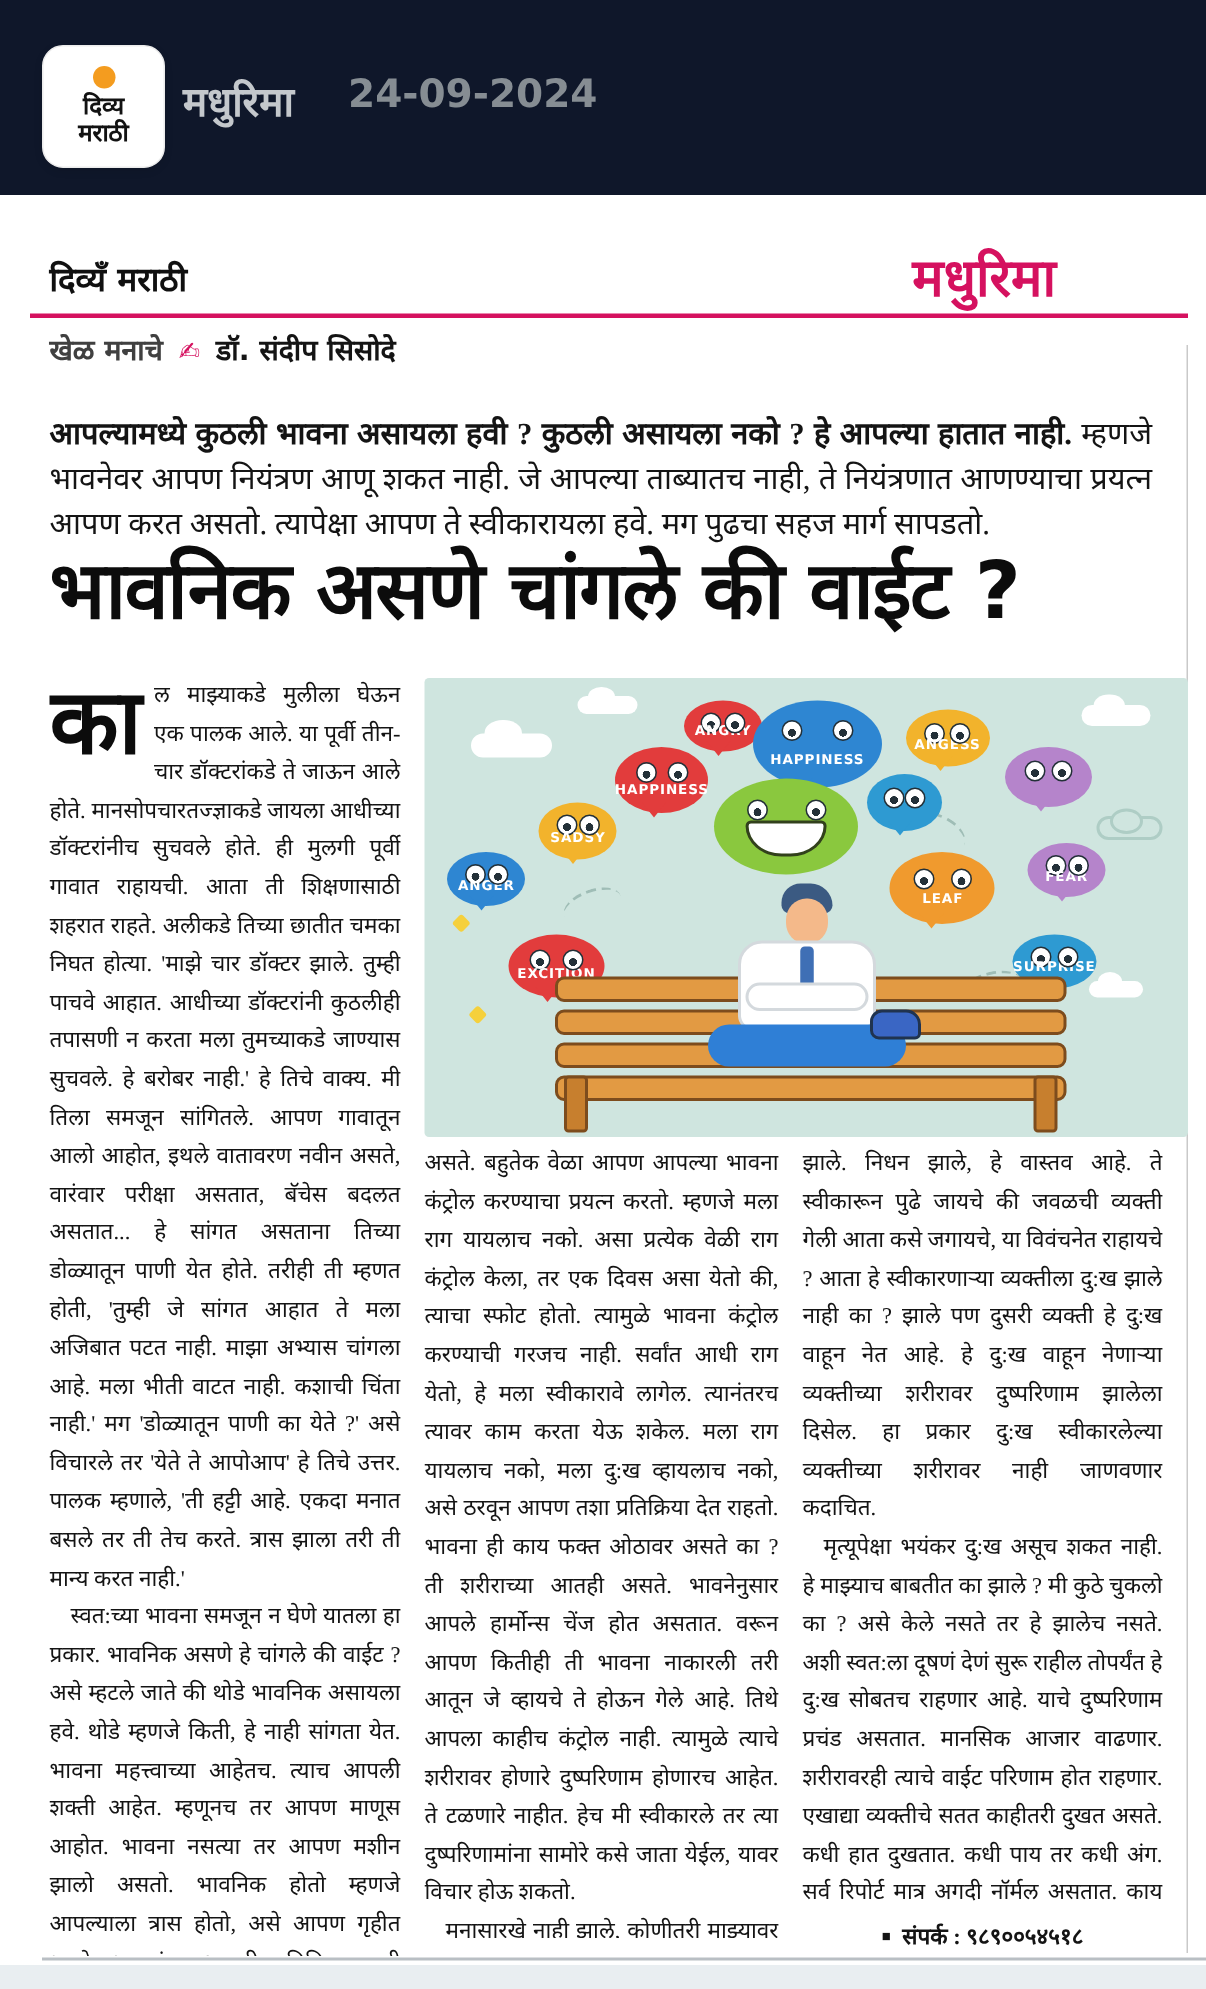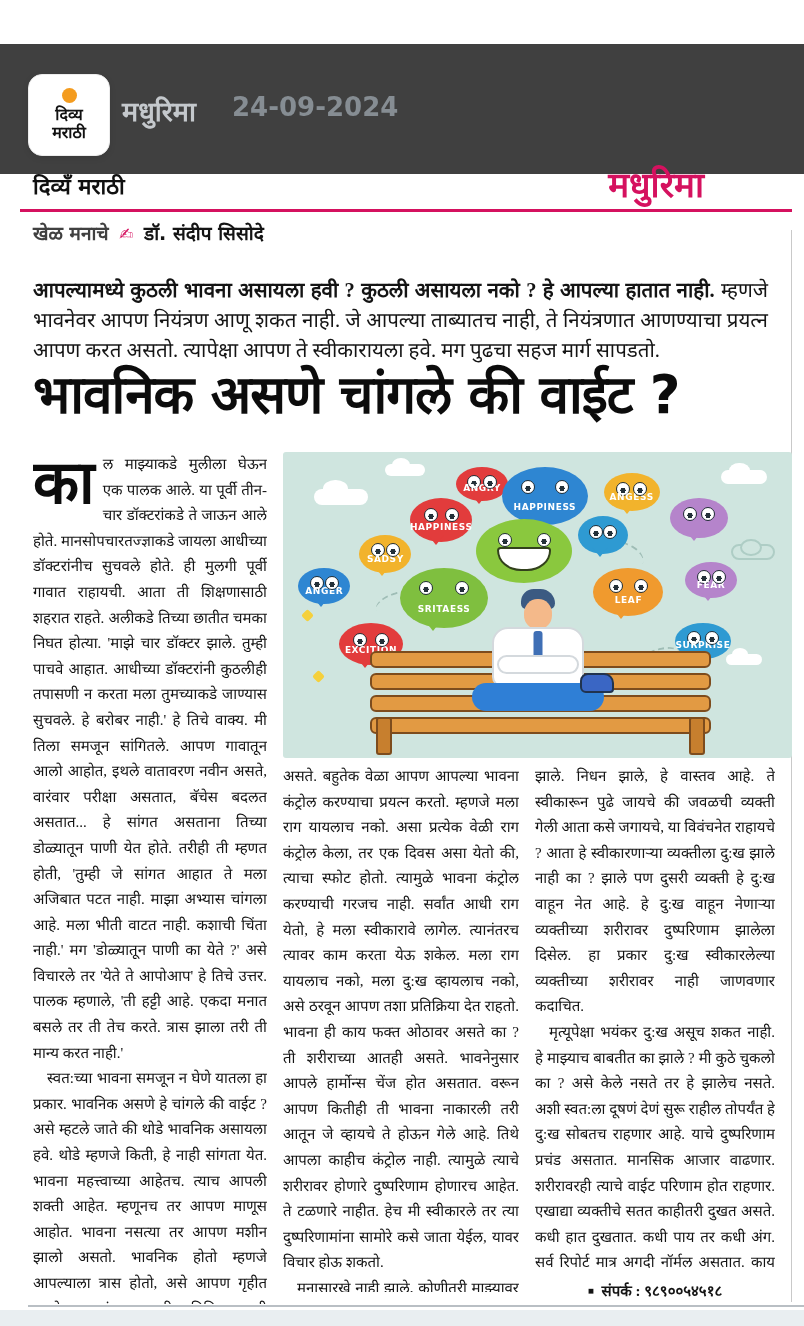--- a/index.html
+++ b/index.html
@@ -1,21 +1,21 @@
 <!DOCTYPE html>
 <html lang="mr"><head>
 <meta charset="utf-8">
 <style>
   html,body{margin:0;padding:0;}
   body{width:804px;height:1326px;background:#fff;overflow:hidden;
        font-family:"Liberation Serif","DejaVu Serif",serif;color:#141414;}
   .page{position:relative;width:804px;height:1326px;background:#fff;}
 
   
-  .appbar{position:absolute;left:0;top:0;width:100%;height:130px;background:#404040;margin-top:44px;}
+  .appbar{position:absolute;left:0;top:0;width:100%;height:130px;background:#0f172a;}
   .logo-card{position:absolute;left:28px;top:30px;width:80px;height:80px;background:#fff;
              border:1px solid #ececec;border-radius:14px;box-shadow:0 2px 6px rgba(0,0,0,.10);
              display:flex;flex-direction:column;align-items:center;justify-content:center;}
   .logo-dot{width:15px;height:15px;border-radius:50%;background:#f49c1f;margin-bottom:3px;}
   .logo-txt{font-family:"DejaVu Sans","Liberation Sans",sans-serif;font-weight:800;
             font-size:16px;line-height:18px;color:#121212;text-align:center;}
   .app-supplement{position:absolute;left:122px;top:48px;font-family:"DejaVu Sans",sans-serif;
                   font-size:27px;font-weight:700;color:#c4c8cc;}
   .app-date{position:absolute;left:232px;top:48px;font-family:"DejaVu Sans",sans-serif;
             font-size:26px;font-weight:700;color:#868d93;text-align:right;}
@@ -203,24 +203,20 @@
         <span class="lbl"></span>
       </div>
     <div class="bubble b8 c-lblue">
         <span class="tail"></span>
         <span class="lbl"></span>
       </div>
     <div class="bubble b9 c-blue">
         <span class="tail"></span>
         <span class="lbl">ANGER</span>
       </div>
-    <div class="bubble b10 c-green">
-        <span class="tail"></span>
-        <span class="lbl">SRITAESS</span>
-      </div>
     <div class="bubble b11 c-orange">
         <span class="tail"></span>
         <span class="lbl">LEAF</span>
       </div>
     <div class="bubble b12 c-purple">
         <span class="tail"></span>
         <span class="lbl">FEAR</span>
       </div>
     <div class="bubble b13 c-red">
         <span class="tail"></span>

